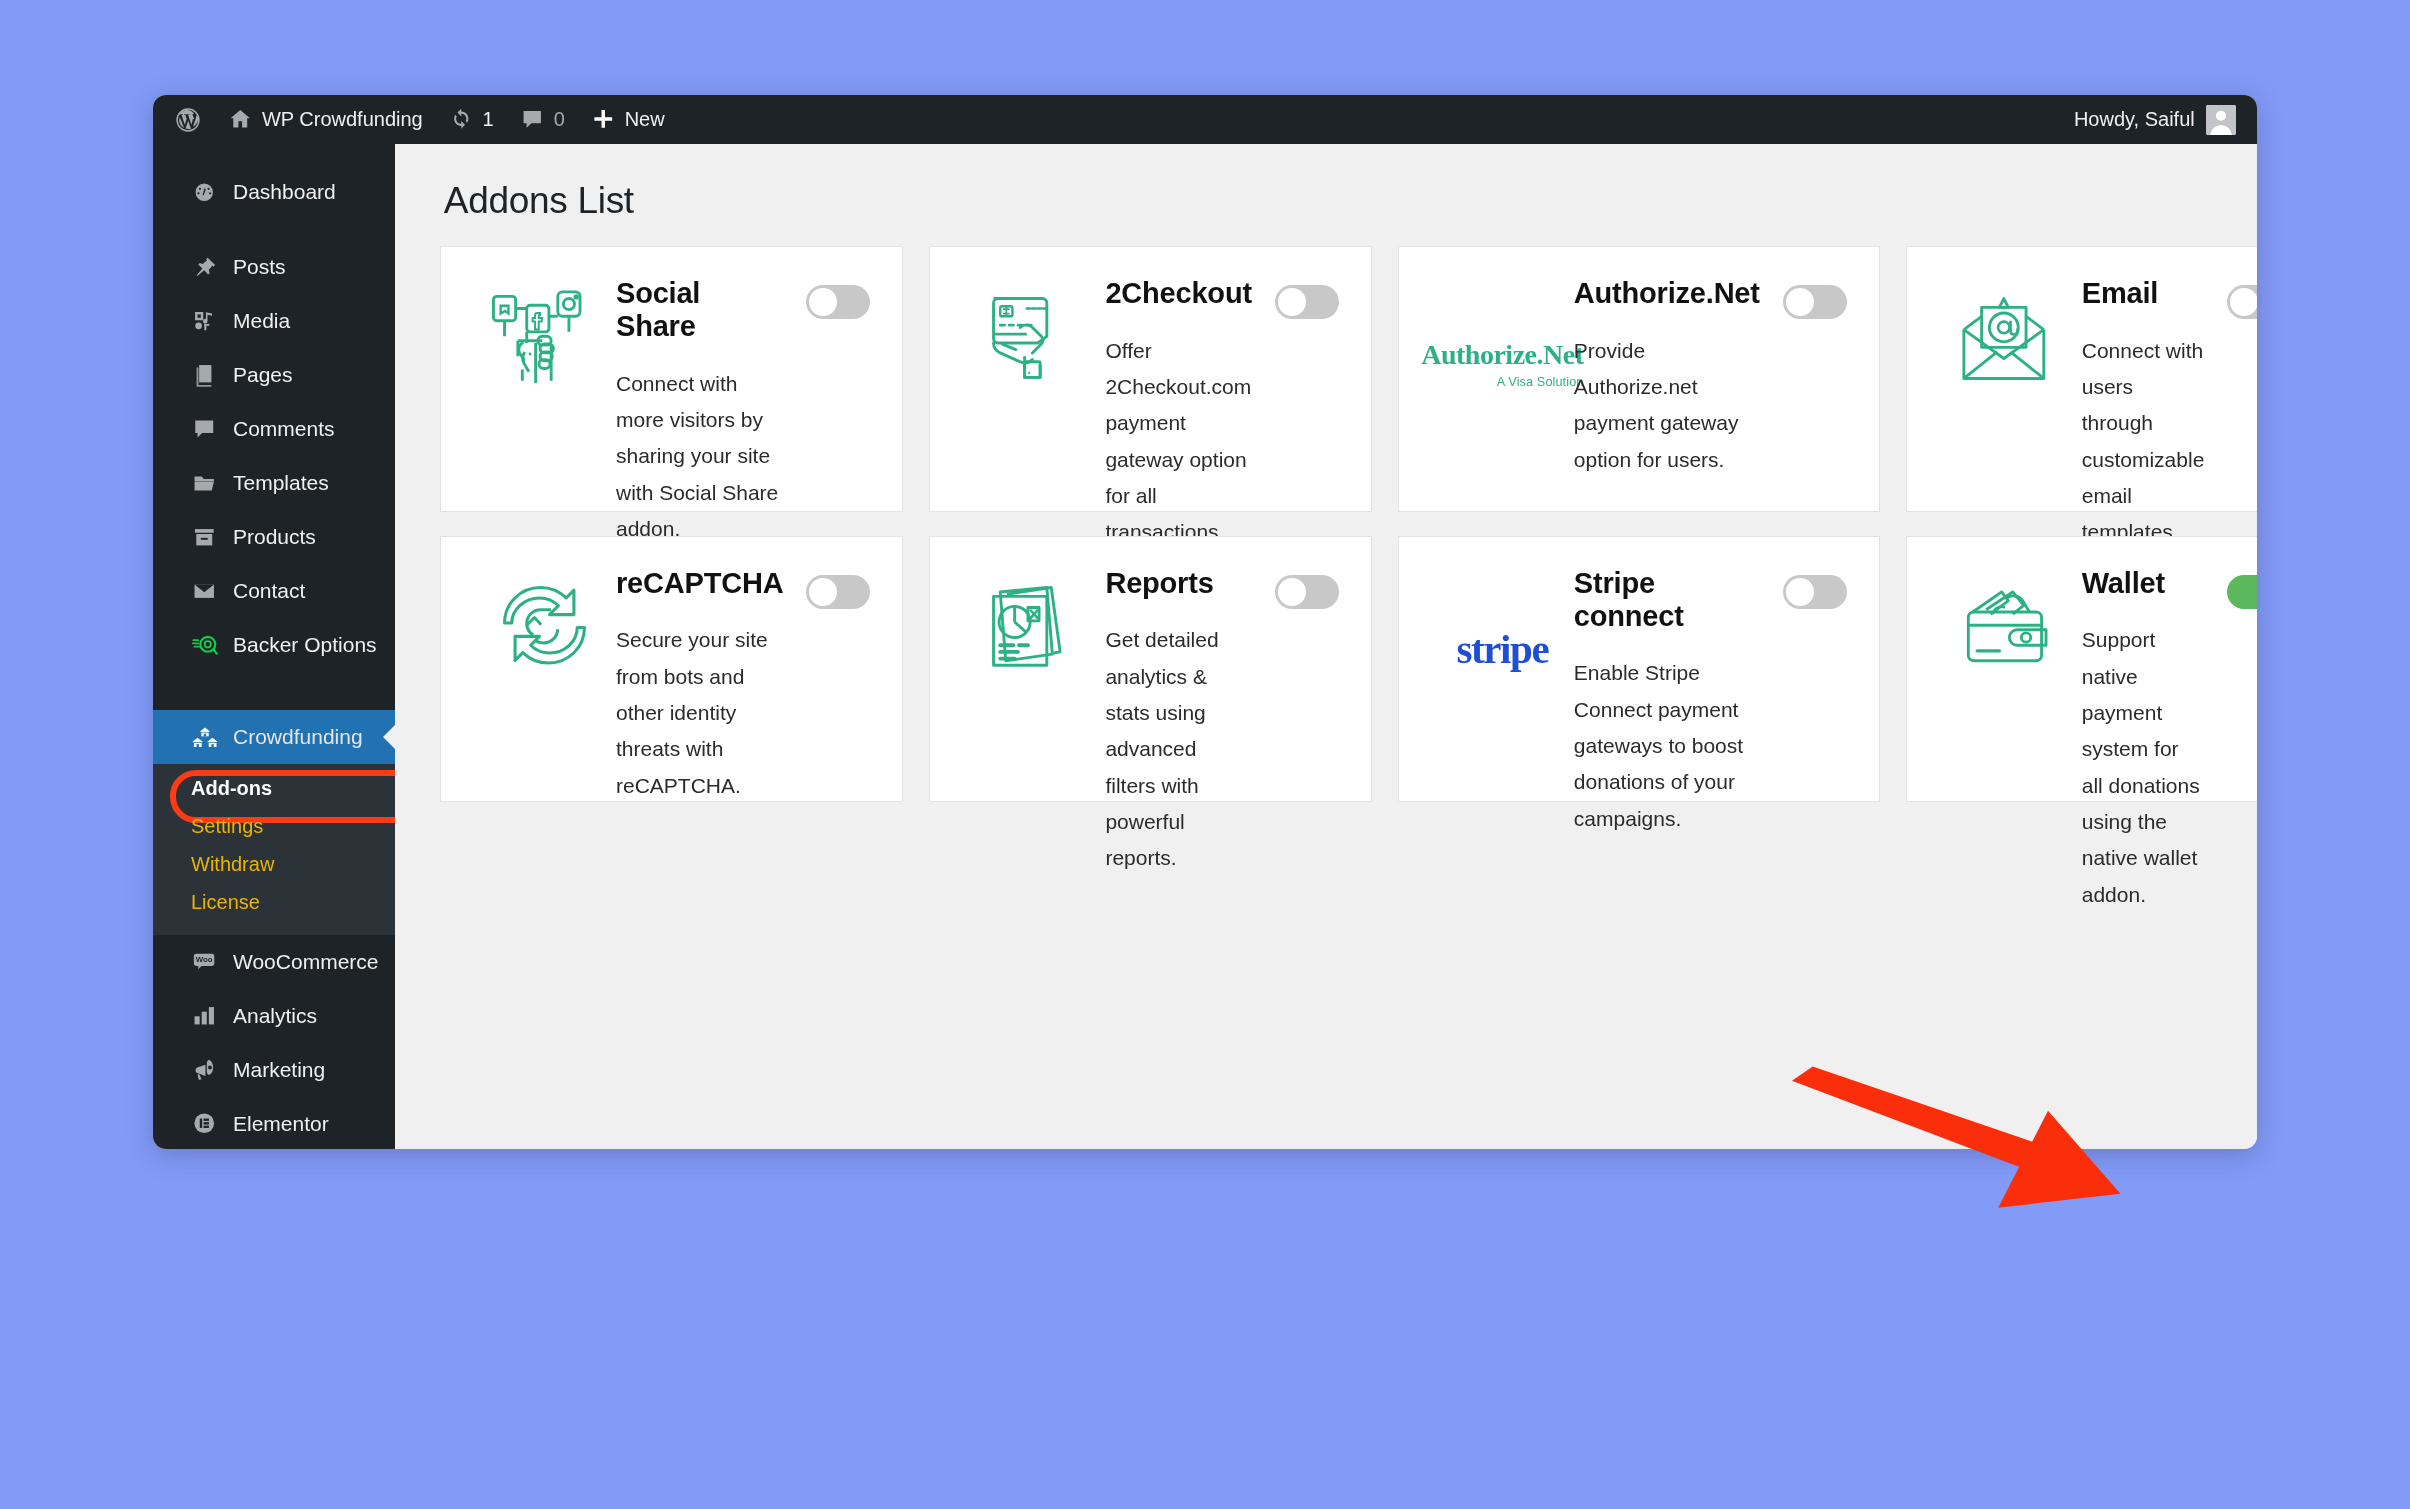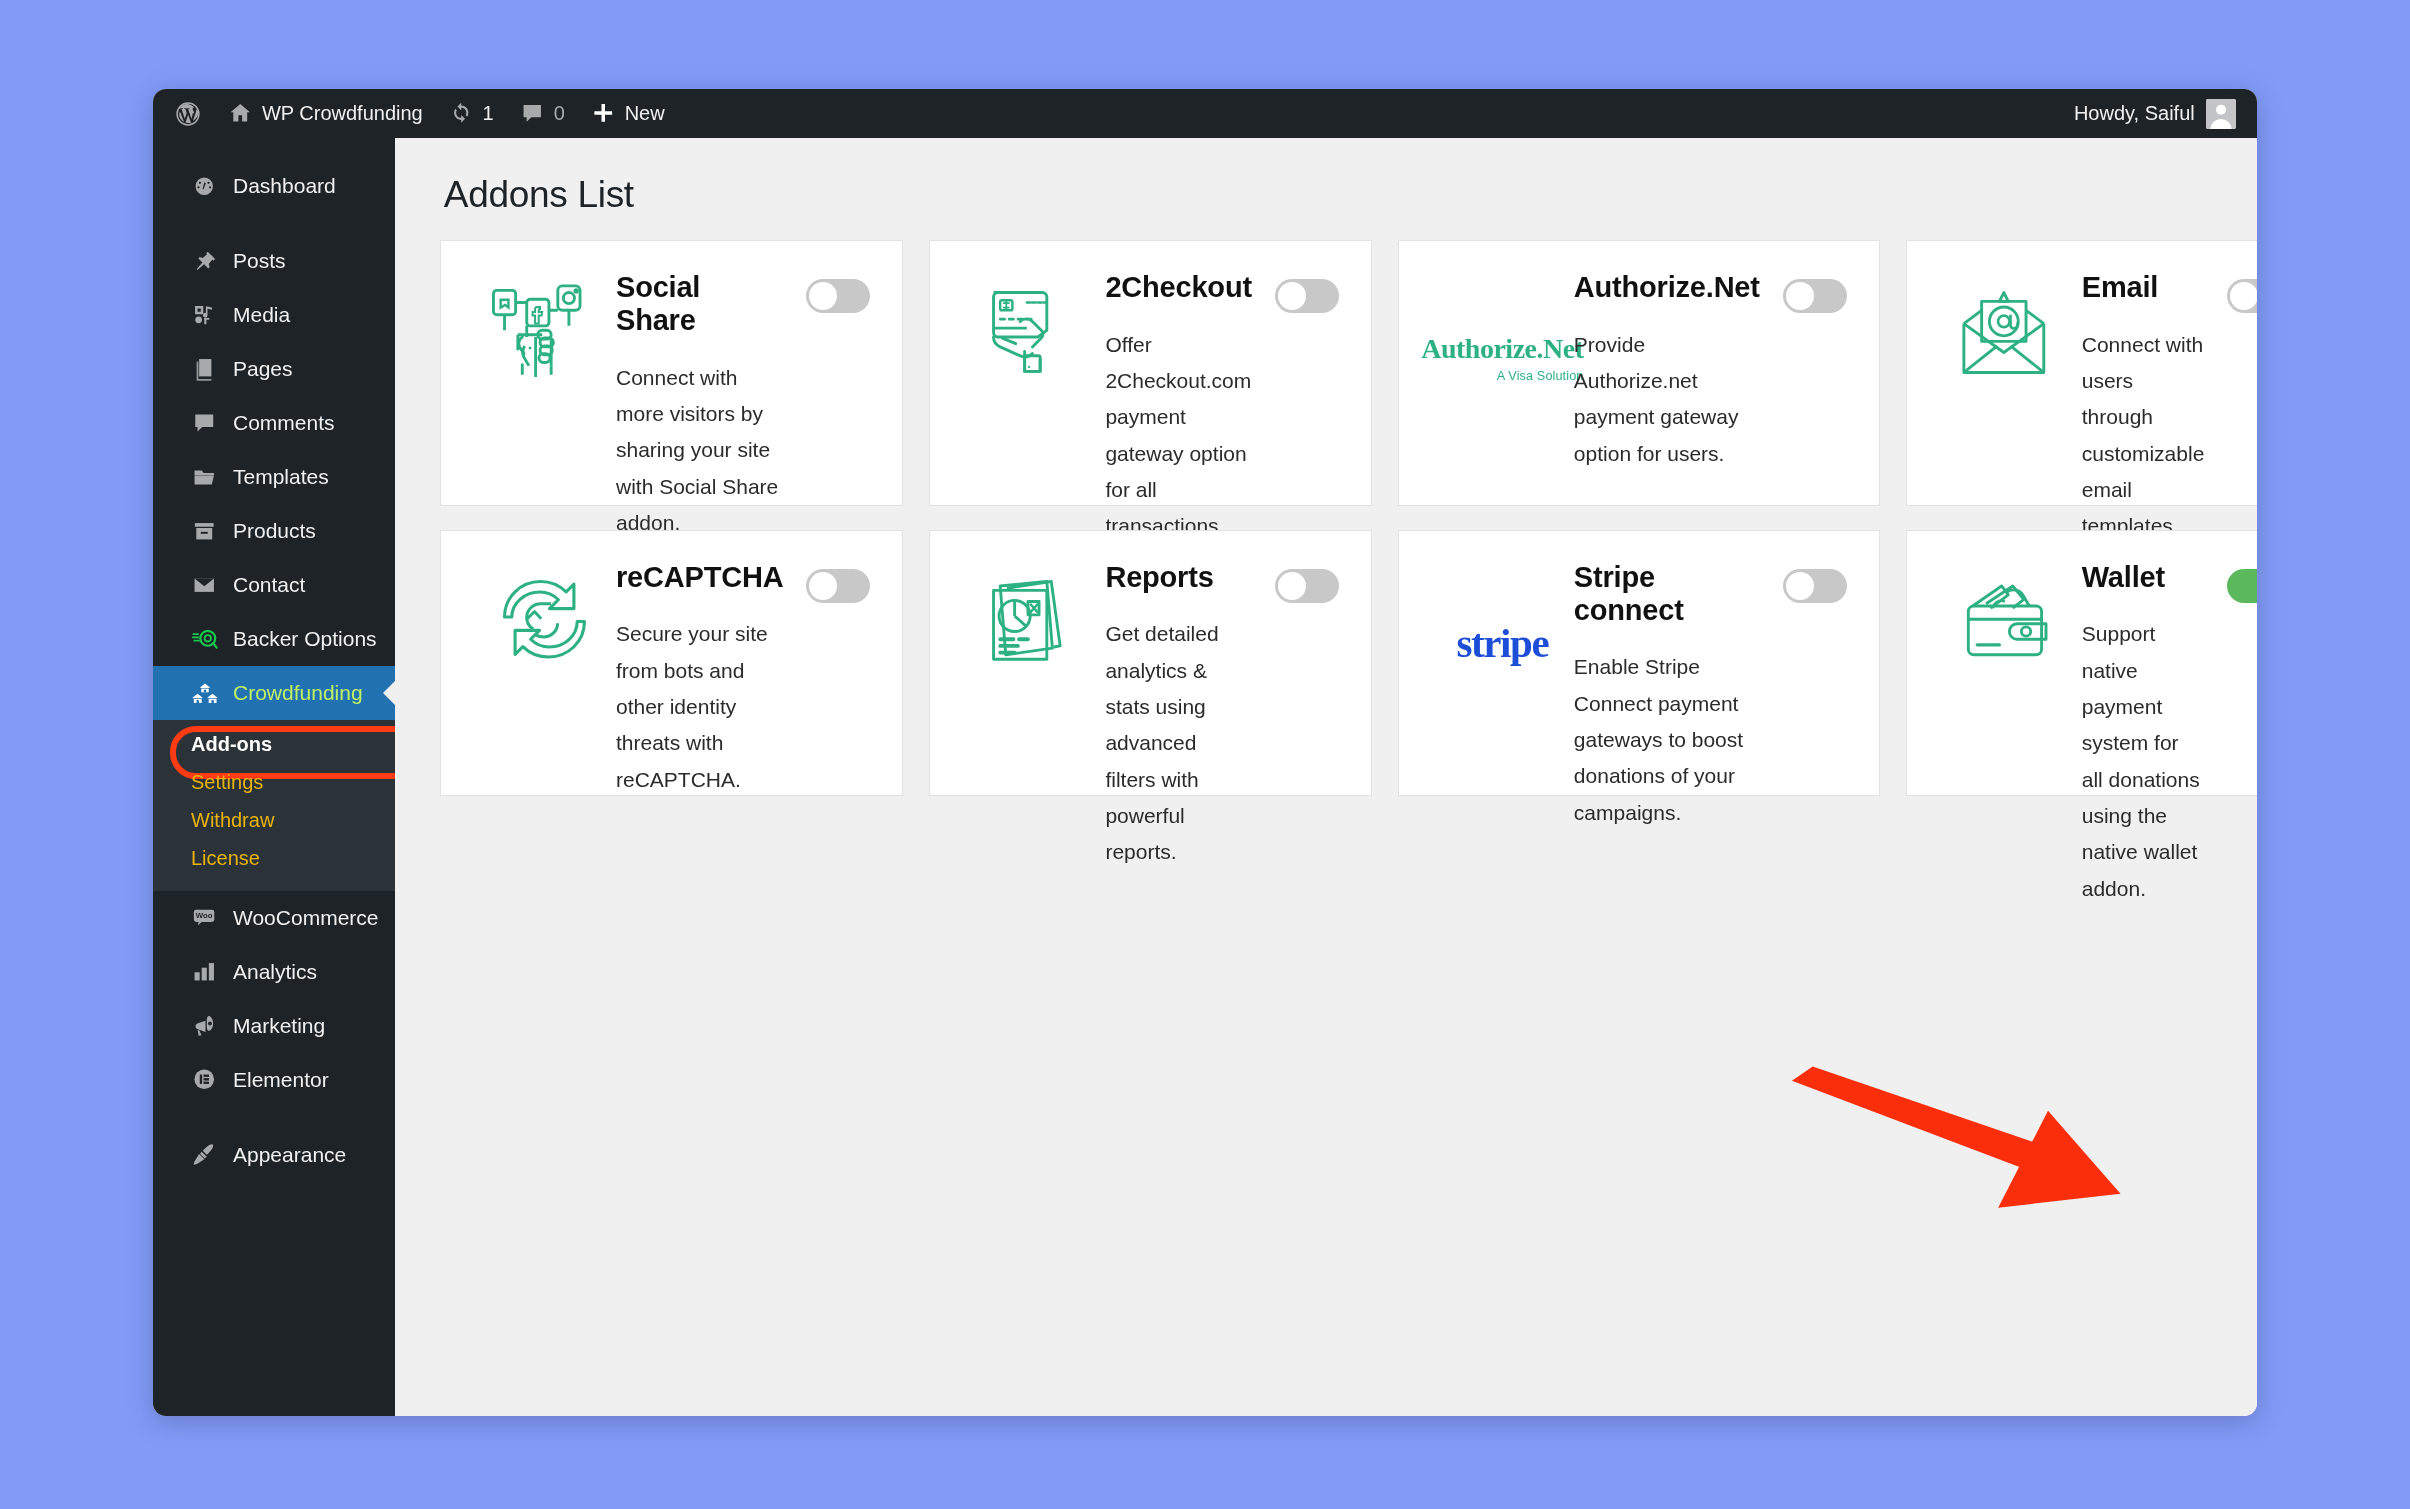--- a/index.html
+++ b/index.html
@@ -6,22 +6,22 @@
   html, body {
     width: 2411px; height: 1509px;
     background: #829bf7;
     font-family: "Liberation Sans", sans-serif;
     overflow: hidden;
   }
   .desktop { position: relative; width: 2411px; height: 1509px; background: #829bf7; }
 
   .window {
     position: absolute;
-    left: 153px; top: 89px;
-    width: 2104px; height: 1327px;
+    left: 153px; top: 95px;
+    width: 2104px; height: 1054px;
     background: #f0f0f1;
     border-radius: 13px;
     overflow: hidden;
     box-shadow: 0 5.6px 26px rgba(40,44,90,0.28);
   }
 
   
   .adminbar {
     position: absolute; left: 0; top: 0; width: 100%; height: 49px;
     background: #1d2327; color: #f0f0f1;
@@ -51,21 +51,21 @@
     background: #1d2327;
   }
   .menu-item {
     position: relative;
     display: flex; align-items: center; gap: 15px;
     height: 54px; padding-left: 39px;
     color: #f0f0f1; font-size: 21px; white-space: nowrap;
   }
   .menu-item .mi-icon { width: 26px; display:flex; align-items:center; color:#a7aaad; }
   .menu-item .mi-icon svg { display:block; }
-  .menu-item.active { background: #2271b1; color: #bef264; }
+  .menu-item.active { background: #2271b1; color: #e5e5e5; margin-top: 38px; }
   .menu-item.active .mi-icon { color: #fff; }
   .menu-item.active::after {
     content:""; position:absolute; right:-0.9px; top:50%; transform:translateY(-50%);
     border-top: 13px solid transparent; border-bottom: 13px solid transparent;
     border-right: 13px solid #f0f0f1;
   }
   .menu-gap { height: 21px; }
   .submenu { background: #2c3338; padding: 5.6px 0 13px 0; }
   .submenu-item {
     position: relative;

